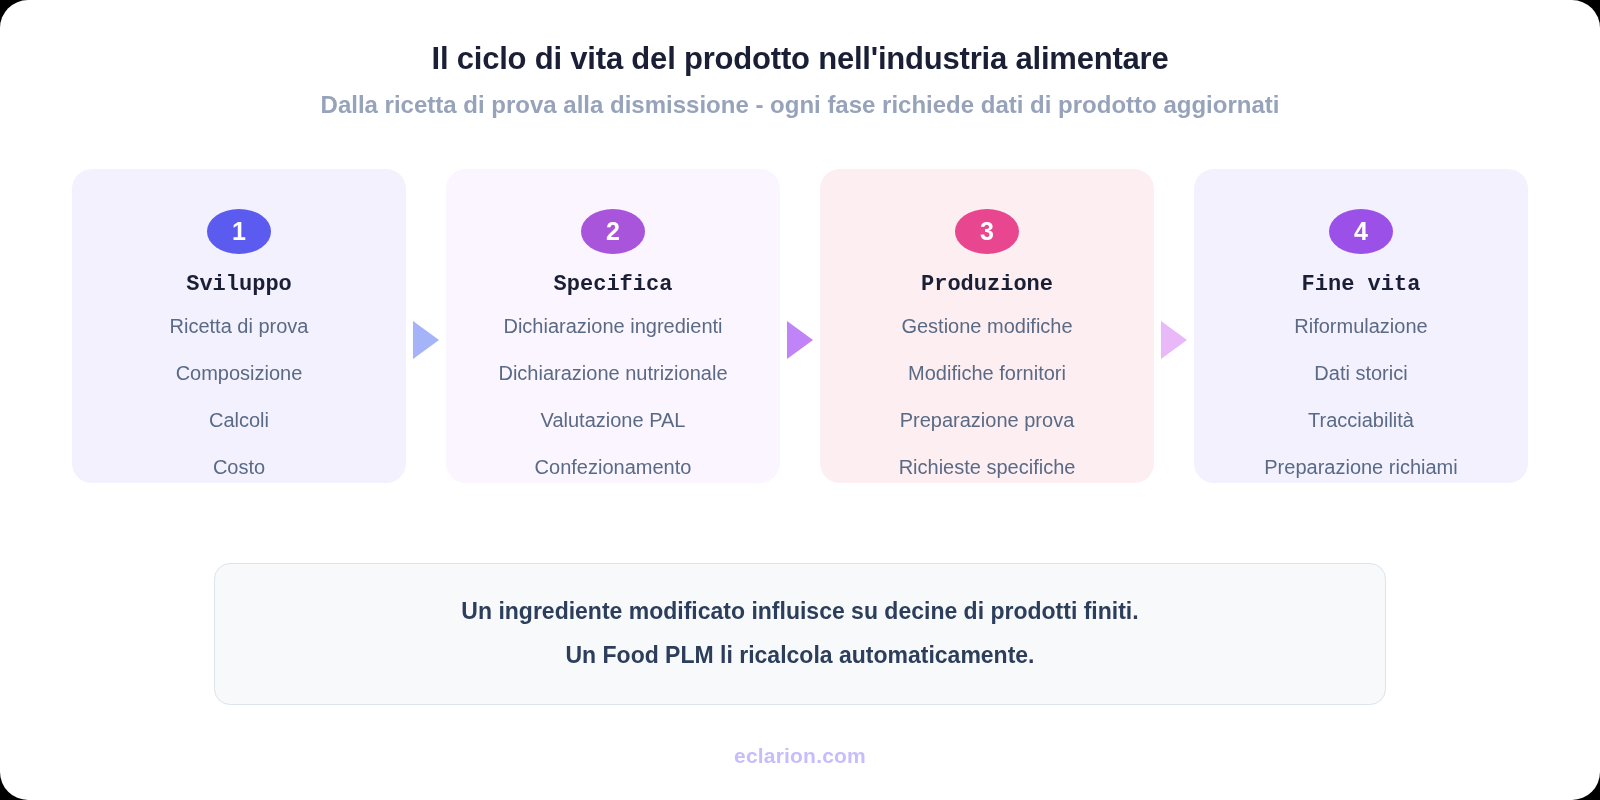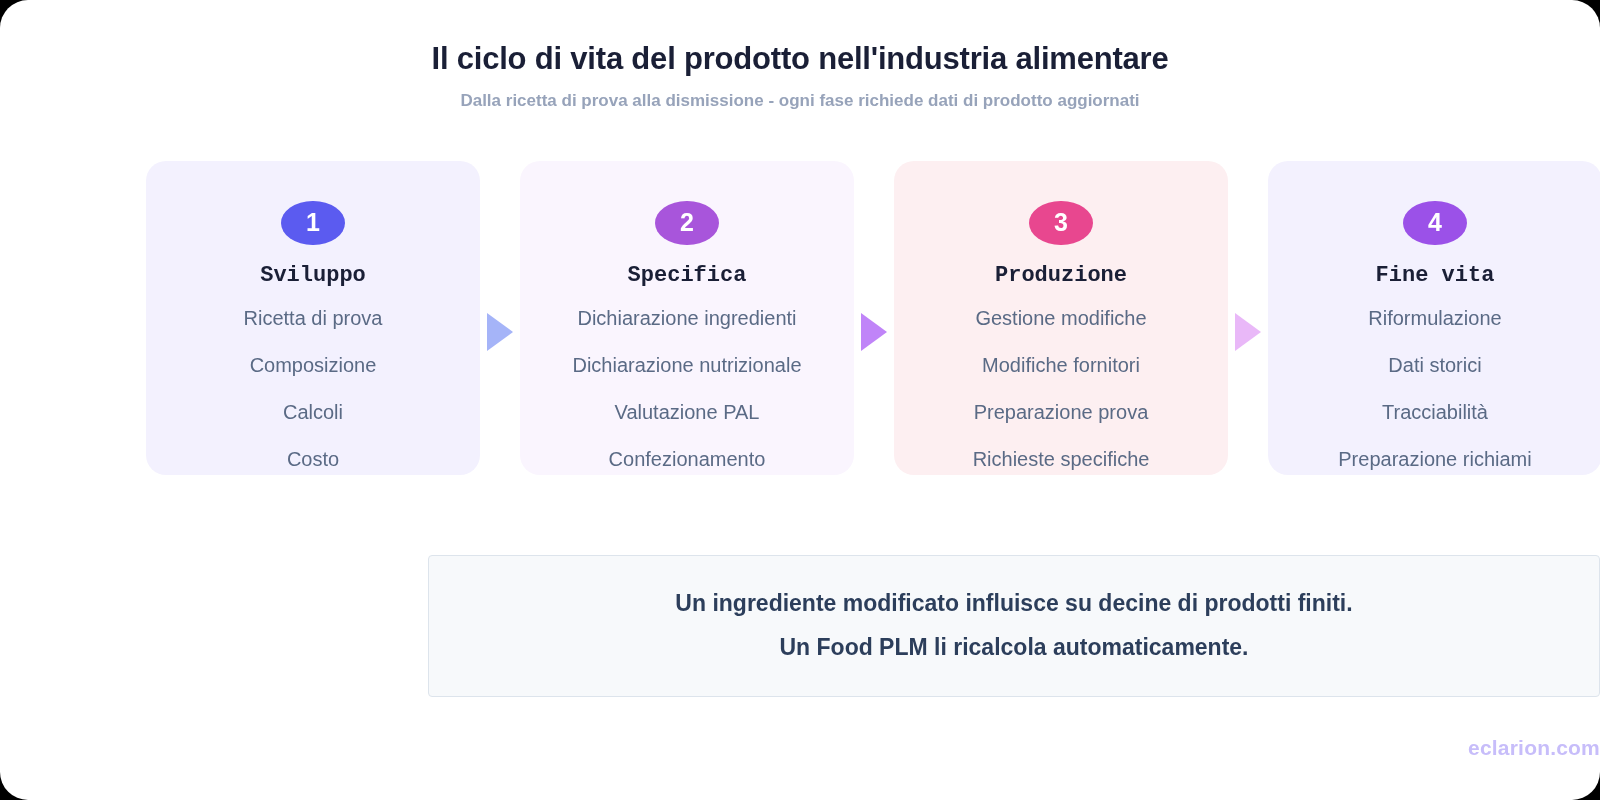--- a/index.html
+++ b/index.html
@@ -12,39 +12,39 @@
     position: relative;
     width: 1600px;
     height: 800px;
     background: #ffffff;
     border-radius: 28px;
     overflow: hidden;
     font-family: "Liberation Sans", "DejaVu Sans", sans-serif;
     box-sizing: border-box;
     display: flex;
     flex-direction: column;
-    align-items: flex-end;
+    align-items: center;
   }
 
   
   .header {
     width: 100%;
     text-align: center;
     margin-top: 40px;
   }
   .title {
     font-size: 31px;
     font-weight: bold;
     color: #1A1F36;
     letter-spacing: -0.2px;
     line-height: 1.2;
     margin: 0;
   }
   .subtitle {
-    font-size: 17px;
+    font-size: 24px;
     font-weight: bold;
     color: #97A3BA;
     margin: 14px 0 0 0;
     line-height: 1.2;
   }
 
   
   .stages {
     position: relative;
     display: flex;
@@ -116,21 +116,21 @@
   }
 
   
   .callout {
     margin-top: 80px;
     width: 1172px;
     height: 142px;
     box-sizing: border-box;
     background: #F7F9FB;
     border: 1px solid #DDE4EC;
-    border-radius: 4px;
+    border-radius: 16px;
     display: flex;
     flex-direction: column;
     align-items: center;
     justify-content: center;
     gap: 16px;
   }
   .callout-line {
     font-size: 23px;
     font-weight: bold;
     color: #2C3E5B;

